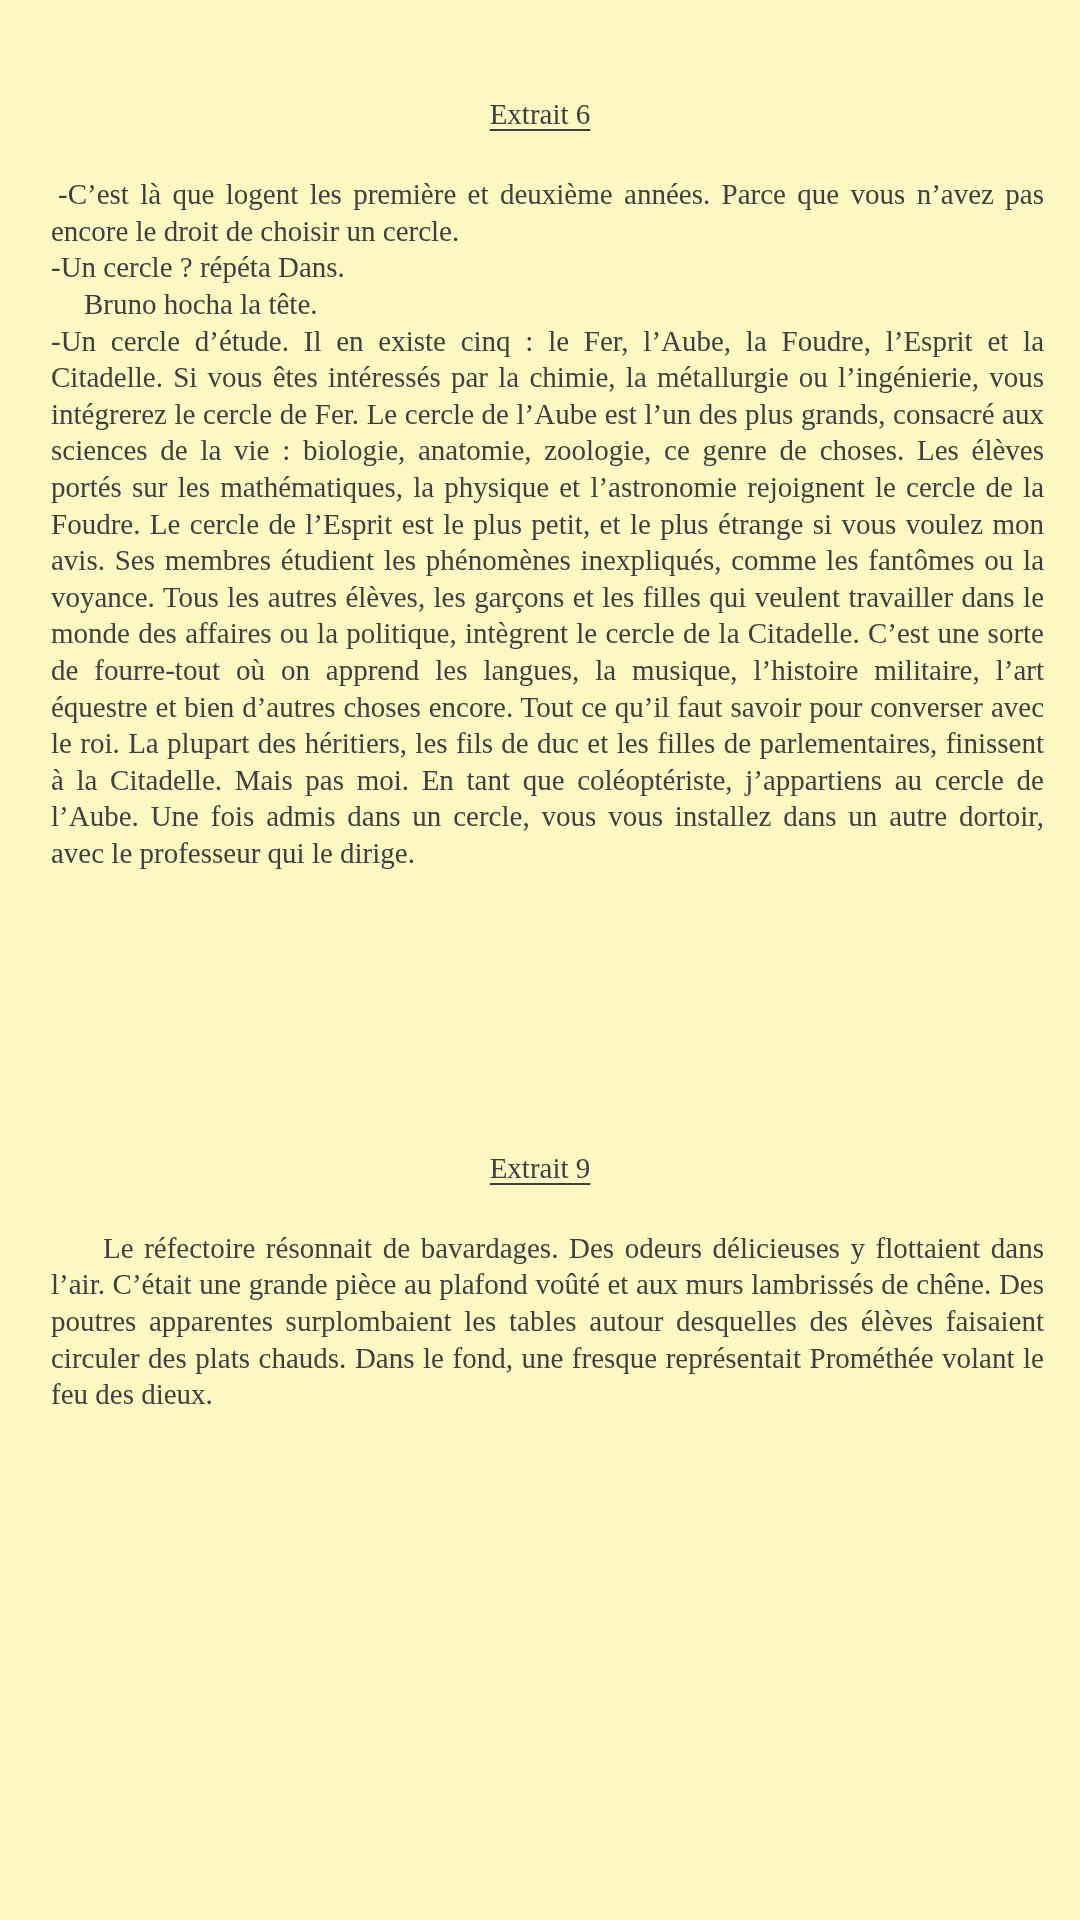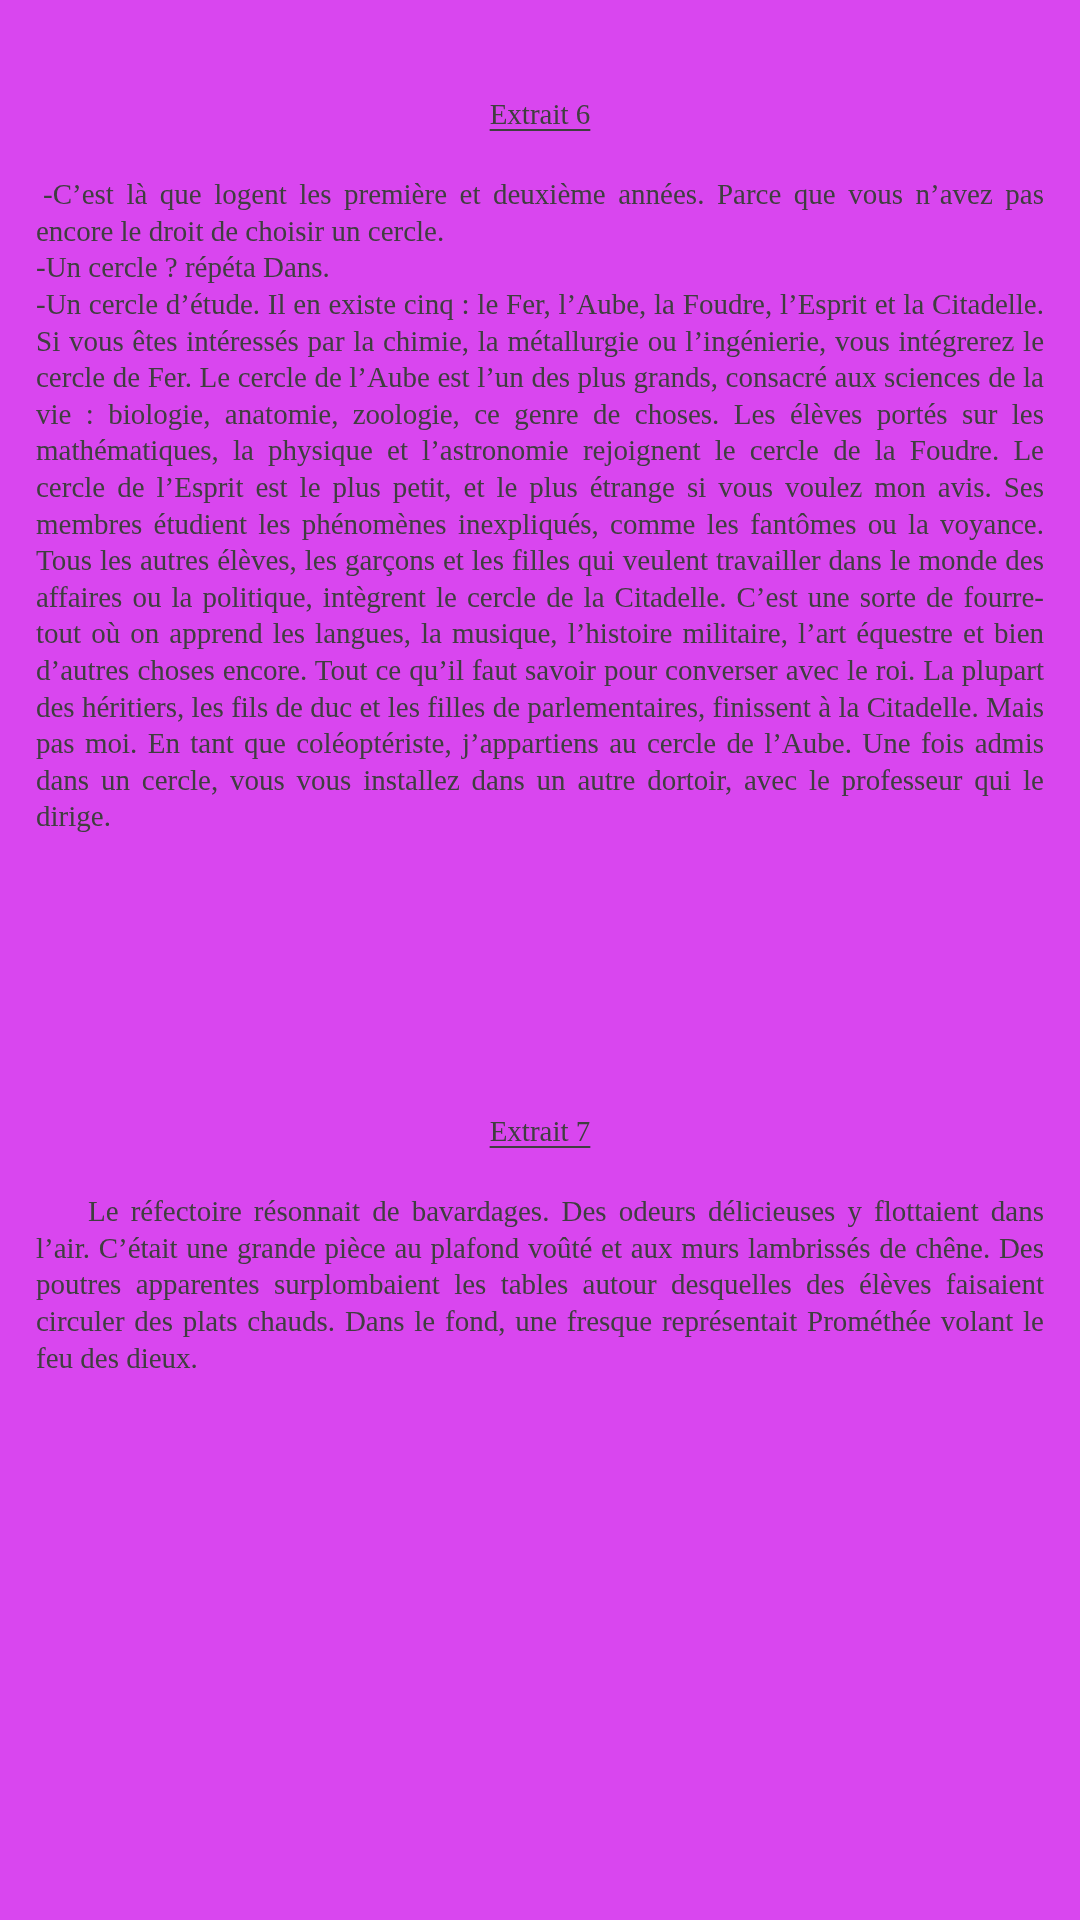--- a/index.html
+++ b/index.html
@@ -3,21 +3,21 @@
 <meta charset="utf-8">
 <style>
   html, body {
     margin: 0;
     padding: 0;
   }
   .page {
     position: relative;
     width: 1080px;
     height: 1920px;
-    background: #d946ef;
+    background: #fef9c3;
     overflow: hidden;
     font-family: "Liberation Serif", "DejaVu Serif", serif;
   }
   .content {
     padding: 0 36px;
     color: #3f3f3f;
   }
   .extrait-title {
     margin: 0;
     padding-top: 96px;
@@ -26,20 +26,21 @@
     font-weight: normal;
     line-height: 1.25;
     color: #3f3f3f;
   }
   .extrait-title span {
     text-decoration: underline;
     text-underline-offset: 5px;
   }
   .extrait-body {
     margin-top: 44px;
+    margin-left: 15px;
   }
   .para {
     margin: 0;
     font-size: 29px;
     line-height: 36.6px;
     text-align: justify;
     color: #3f3f3f;
   }
   .para.lead-space {
     text-indent: 7px;
@@ -61,27 +62,28 @@
 <div class="page">
   <div class="content">
 
     <section class="section-extrait6">
       <h1 class="extrait-title">
         <span>Extrait 6</span>
       </h1>
       <div class="extrait-body">
         <p class="para lead-space">-C’est là que logent les première et deuxième années. Parce que vous n’avez pas encore le droit de choisir un cercle.</p>
         <p class="para">-Un cercle ? répéta Dans.</p>
+        <p class="para small-indent">Bruno hocha la tête.</p>
         <p class="para">-Un cercle d’étude. Il en existe cinq : le Fer, l’Aube, la Foudre, l’Esprit et la Citadelle. Si vous êtes intéressés par la chimie, la métallurgie ou l’ingénierie, vous intégrerez le cercle de Fer. Le cercle de l’Aube est l’un des plus grands, consacré aux sciences de la vie : biologie, anatomie, zoologie, ce genre de choses. Les élèves portés sur les mathématiques, la physique et l’astronomie rejoignent le cercle de la Foudre. Le cercle de l’Esprit est le plus petit, et le plus étrange si vous voulez mon avis. Ses membres étudient les phénomènes inexpliqués, comme les fantômes ou la voyance. Tous les autres élèves, les garçons et les filles qui veulent travailler dans le monde des affaires ou la politique, intègrent le cercle de la Citadelle. C’est une sorte de fourre-tout où on apprend les langues, la musique, l’histoire militaire, l’art équestre et bien d’autres choses encore. Tout ce qu’il faut savoir pour converser avec le roi. La plupart des héritiers, les fils de duc et les filles de parlementaires, finissent à la Citadelle. Mais pas moi. En tant que coléoptériste, j’appartiens au cercle de l’Aube. Une fois admis dans un cercle, vous vous installez dans un autre dortoir, avec le professeur qui le dirige.</p>
       </div>
     </section>
 
     <section class="section-extrait7">
       <h1 class="extrait-title">
-        <span>Extrait 7</span>
+        <span>Extrait 9</span>
       </h1>
       <div class="extrait-body">
         <p class="para first-line-indent">Le réfectoire résonnait de bavardages. Des odeurs délicieuses y flottaient dans l’air. C’était une grande pièce au plafond voûté et aux murs lambrissés de chêne. Des poutres apparentes surplombaient les tables autour desquelles des élèves faisaient circuler des plats chauds. Dans le fond, une fresque représentait Prométhée volant le feu des dieux.</p>
       </div>
     </section>
 
   </div>
 </div>
 
 </body></html>

